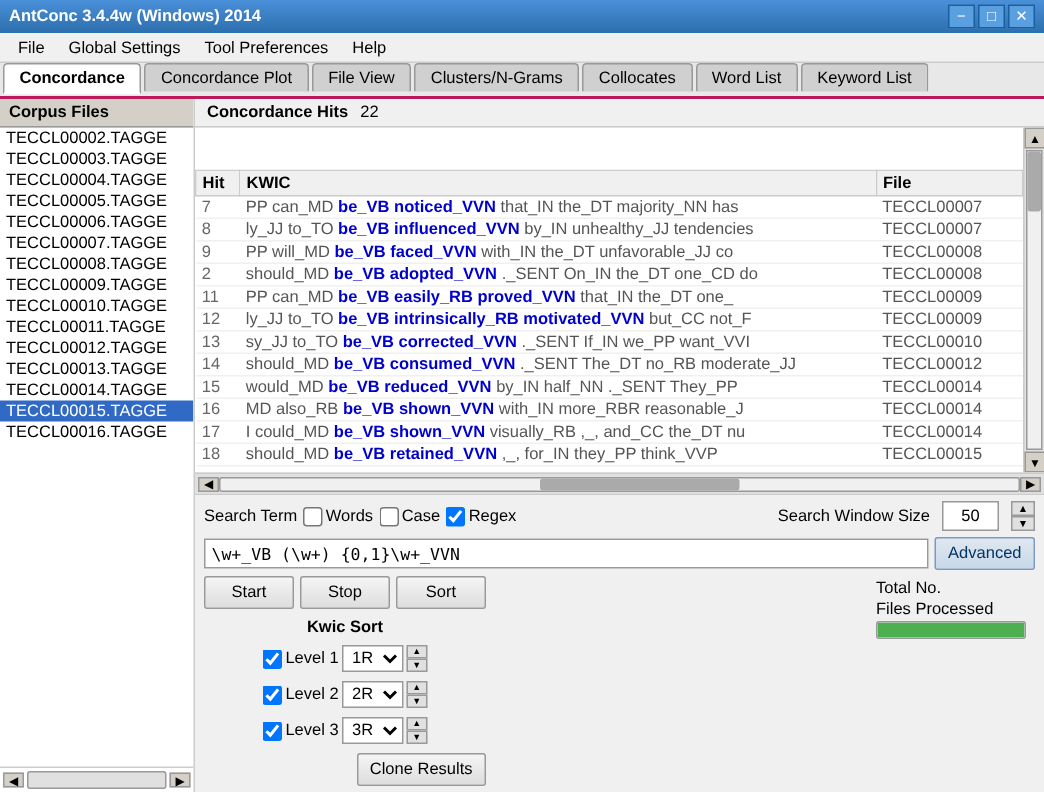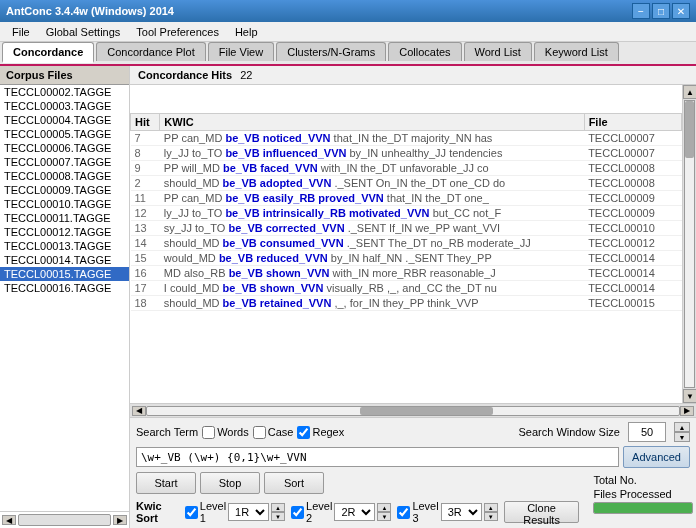--- a/index.html
+++ b/index.html
@@ -309,20 +309,21 @@
       width: 100%;
     }
 
     
     .kwic-sort-row {
       display: flex;
       align-items: center;
       gap: 6px;
       font-size: 11px;
       margin-top: 2px;
+      flex-direction: column;
     }
     .kwic-sort-group {
       display: flex;
       align-items: center;
       gap: 2px;
     }
     .kwic-select {
       height: 18px;
       font-size: 11px;
       border: 1px solid #999;

